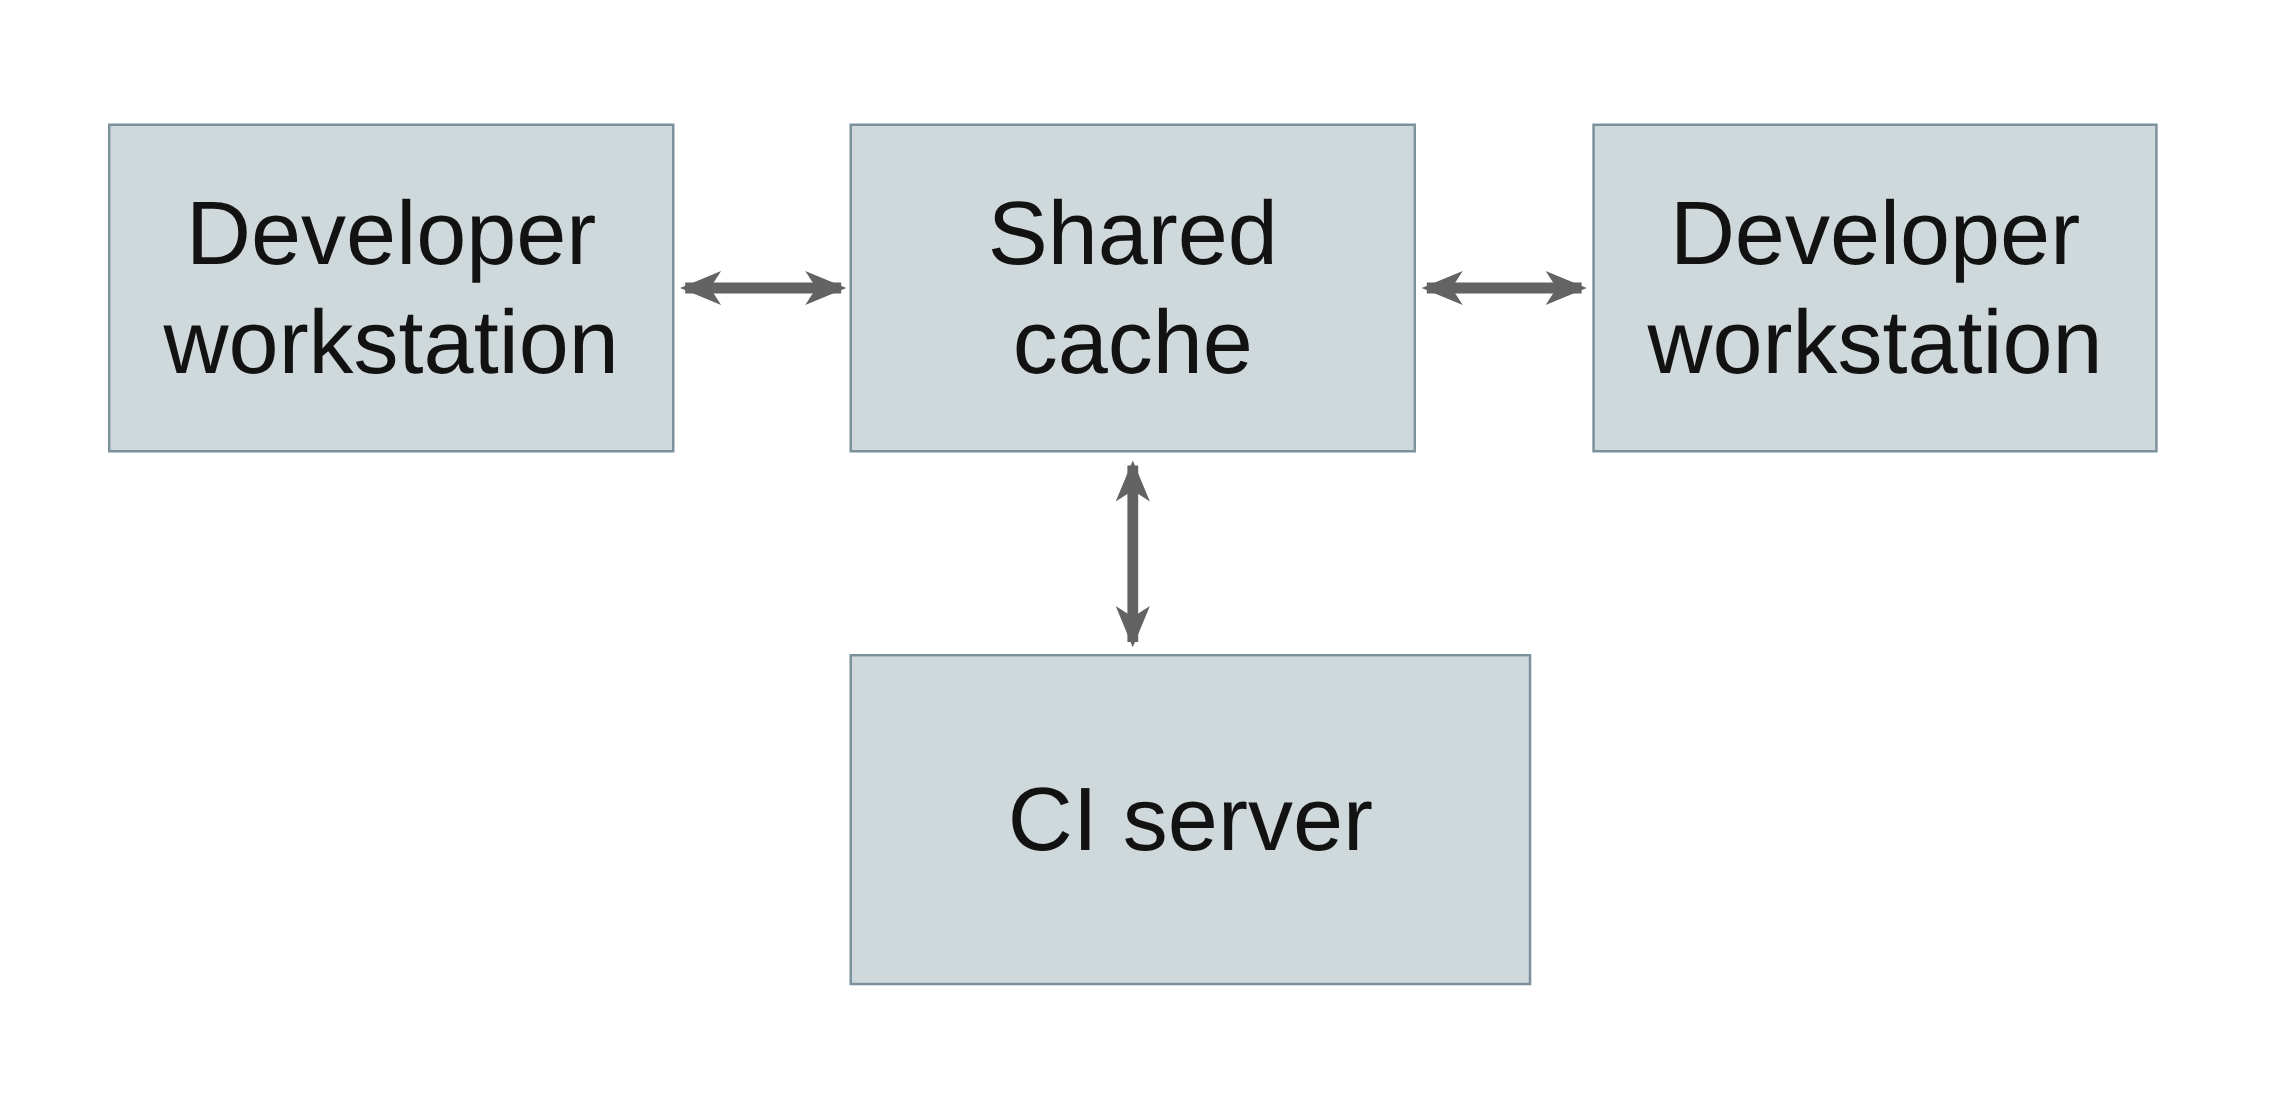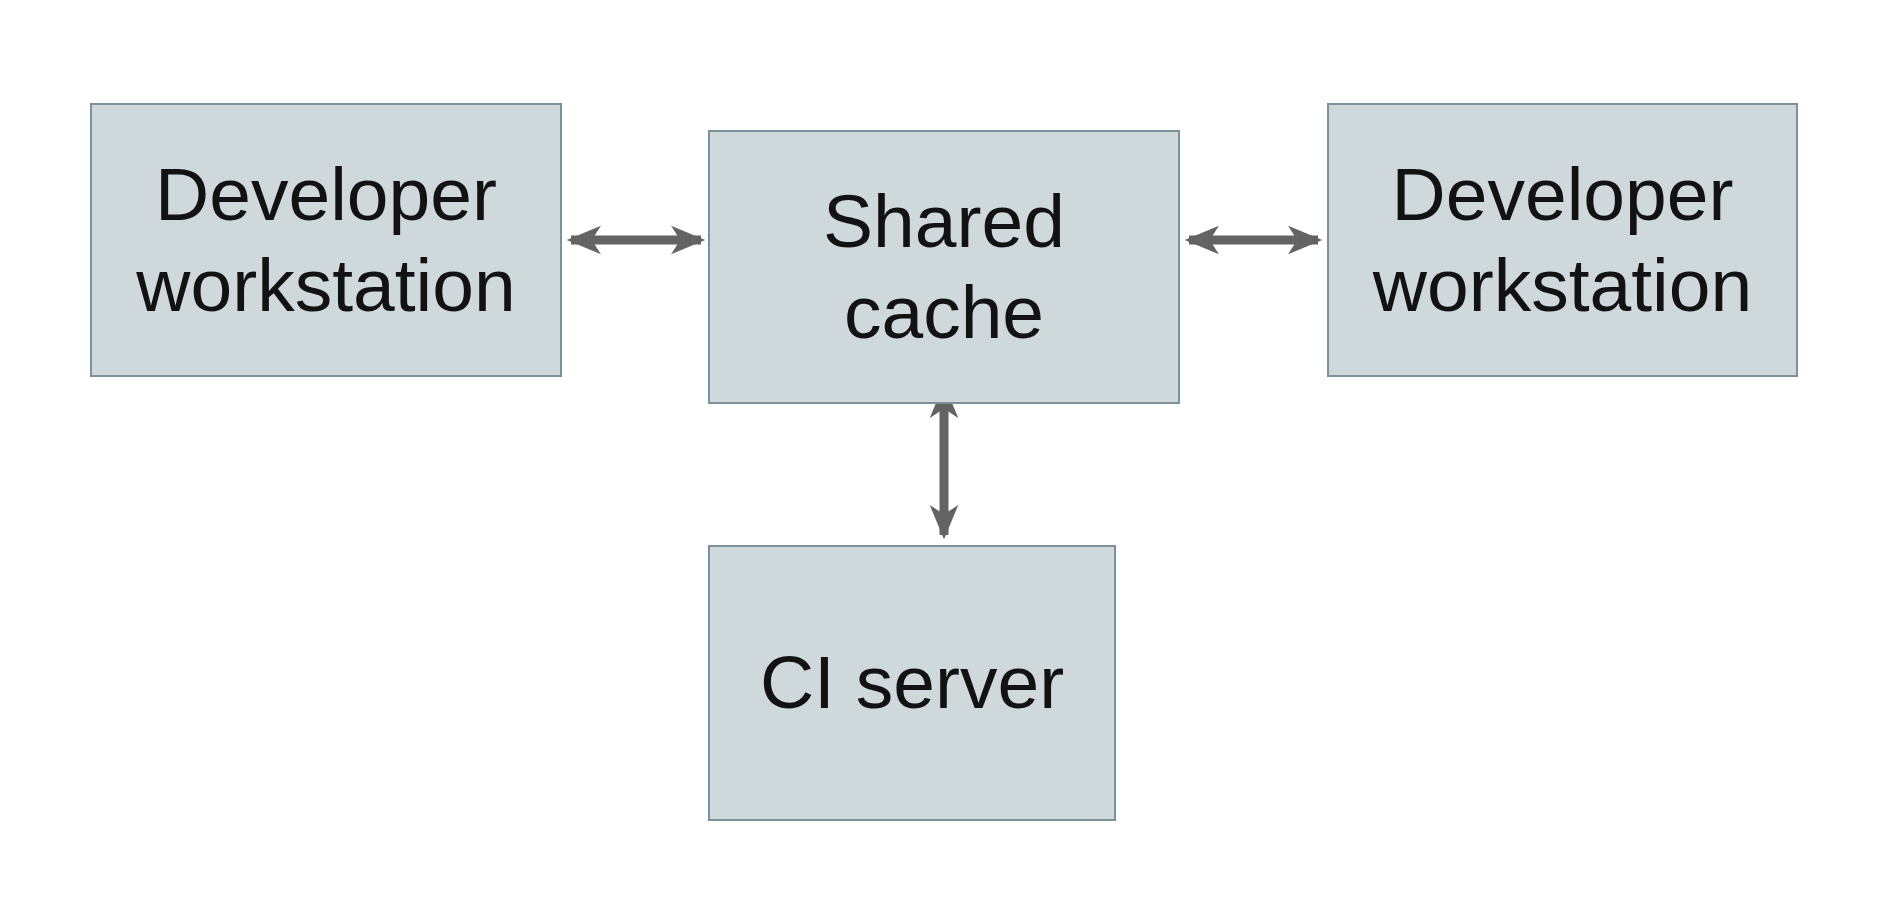--- a/index.html
+++ b/index.html
@@ -27,23 +27,23 @@
     text-align: center;
   }
   .node-label {
     color: var(--text, #121212);
     font-size: 75px;
     line-height: 1.22;
     letter-spacing: 0px;
     white-space: pre-line;
   }
   .node-dev-left   { left: 90px;   top: 103px; width: 472px; height: 274px; }
-  .node-cache      { left: 708px;  top: 103px; width: 472px; height: 274px; margin-top: 27px; }
+  .node-cache      { left: 708px;  top: 103px; width: 472px; height: 274px; }
   .node-dev-right  { left: 1327px; top: 103px; width: 471px; height: 274px; }
-  .node-ci         { left: 708px;  top: 545px; width: 408px; height: 276px; text-align: center; }
+  .node-ci         { left: 708px;  top: 545px; width: 568px; height: 276px; text-align: center; }
   .connector-layer {
     position: absolute;
     left: 0; top: 0;
     width: 1900px;
     height: 922px;
     color: var(--arrow, #636363);
     pointer-events: none;
   }
 </style>
 </head>

